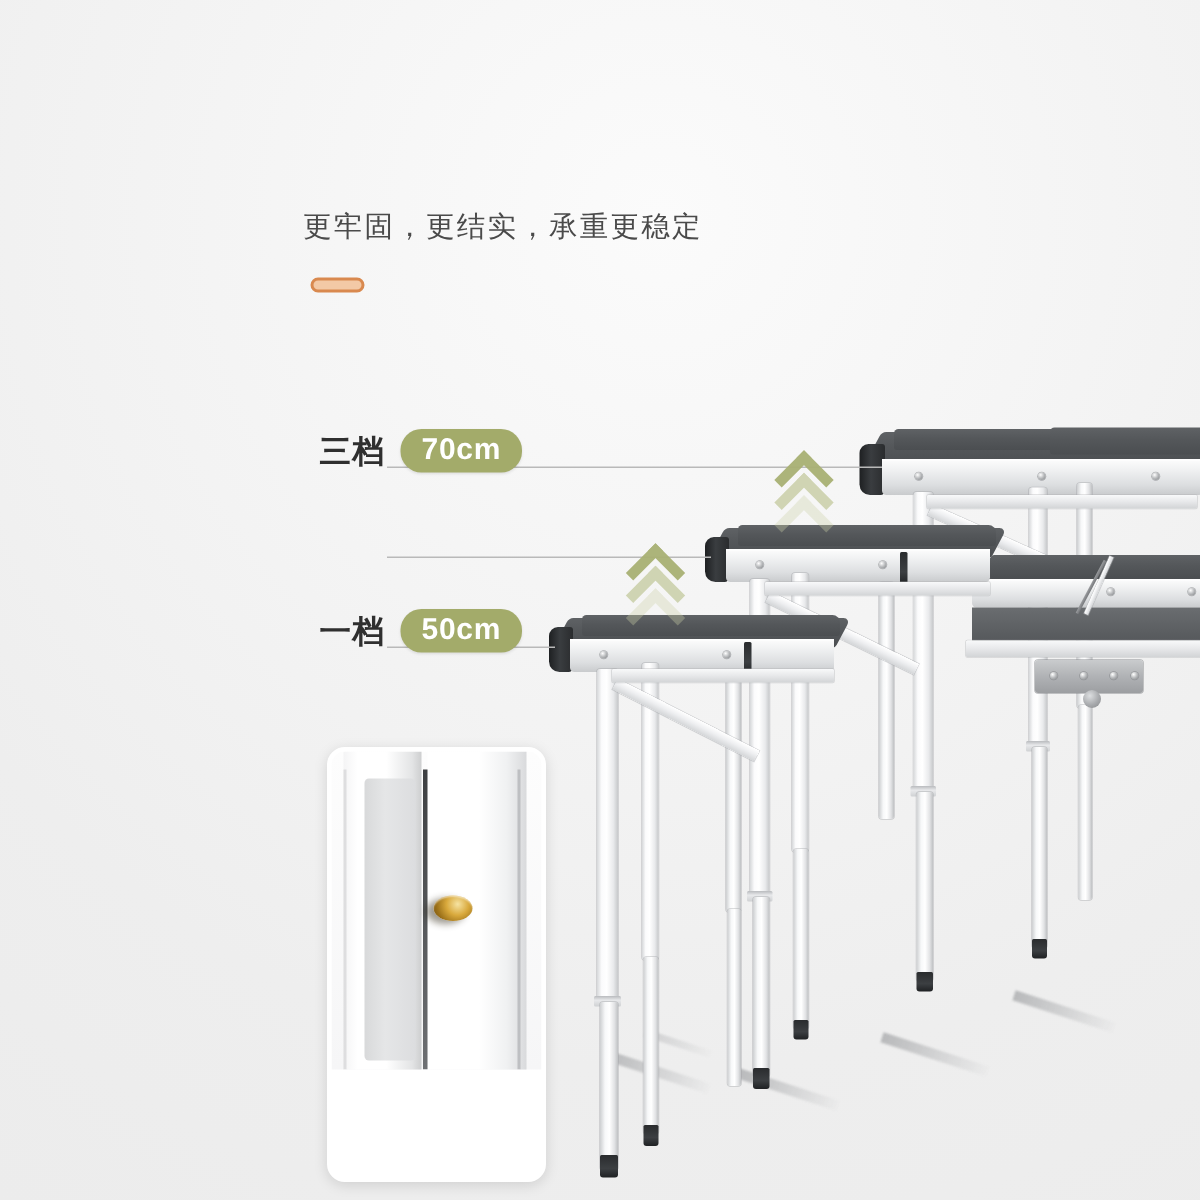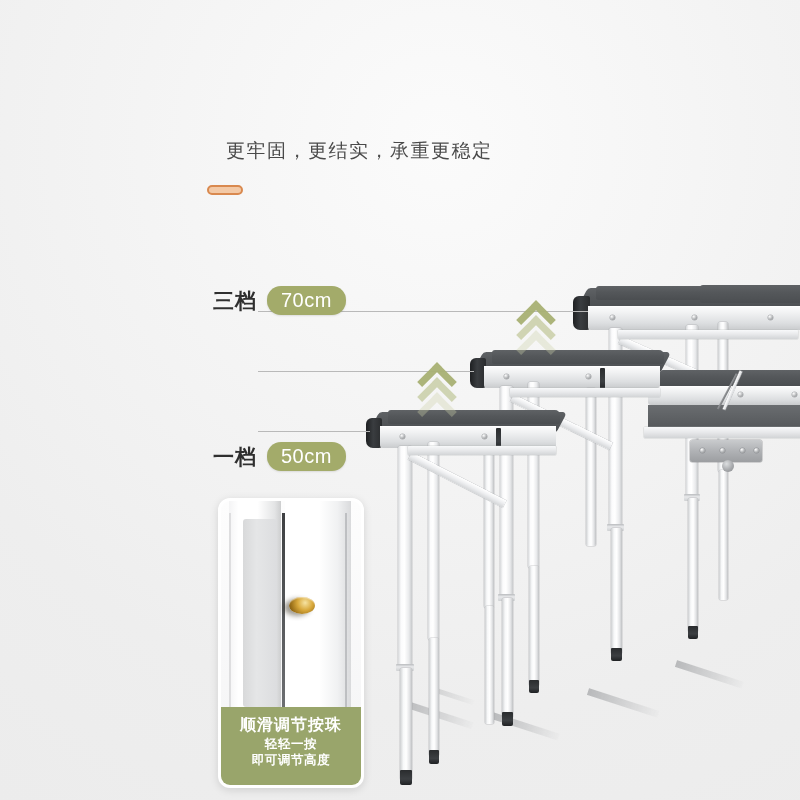--- a/index.html
+++ b/index.html
@@ -45,21 +45,20 @@
 
   .subtitle {
     position: absolute;
     left: 202px;
     top: 138px;
     font-size: 19px;
     color: #4a4a4a;
     letter-spacing: 1.5px;
     font-weight: 400;
     white-space: nowrap;
-    margin-left: 24px;
   }
 
   .divider-pill {
     position: absolute;
     left: 207px;
     top: 185px;
     width: 36px;
     height: 10px;
     border-radius: 6px;
     border: 2px solid #d9894f;
@@ -69,35 +68,35 @@
   
   .tier-row {
     position: absolute;
     display: flex;
     align-items: center;
     gap: 10px;
     z-index: 30;
   }
   .tier-row.t3 { left: 213px; top: 286px; }
   .tier-row.t2 { left: 213px; top: 346px; }
-  .tier-row.t1 { left: 213px; top: 406px; margin-top: 36px; }
+  .tier-row.t1 { left: 213px; top: 406px; }
 
   .tier-name {
     font-size: 21px;
     font-weight: 700;
     color: #2f2f2f;
     letter-spacing: 1px;
     white-space: nowrap;
   }
 
   .tier-badge {
     background: #a3ab6a;
     color: #ffffff;
     font-size: 20px;
-    font-weight: 400;
+    font-weight: 700;
     padding: 3px 14px 4px 14px;
     border-radius: 14px;
     letter-spacing: 0.5px;
     white-space: nowrap;
     line-height: 22px;
     box-shadow: 0 1px 2px rgba(0,0,0,0.10);
   }
 
   
   .leader {
@@ -487,20 +486,15 @@
   <div class="inset-card">
     <div class="inset-photo">
       <div class="inset-tube tube-left"></div>
       <div class="inset-tube tube-inner"></div>
       <div class="inset-tube tube-right"></div>
       <div class="tube-gap"></div>
       <div class="tube-edge" style="left:124px;"></div>
       <div class="tube-edge" style="left:8px; opacity:0.5;"></div>
       <div class="gold-bead"></div>
     </div>
-    <div class="inset-caption">
-      <div class="caption-main">顺滑调节按珠</div>
-      <div class="caption-sub">轻轻一按</div>
-      <div class="caption-sub">即可调节高度</div>
-    </div>
   </div>
 
 </div>
 
 </body></html>

